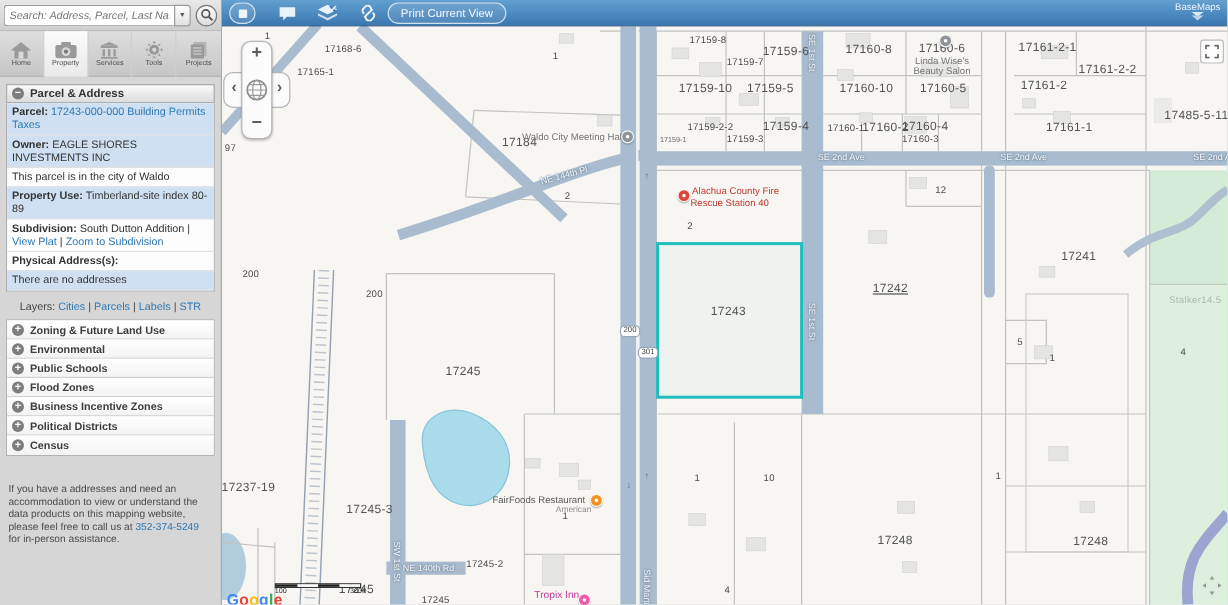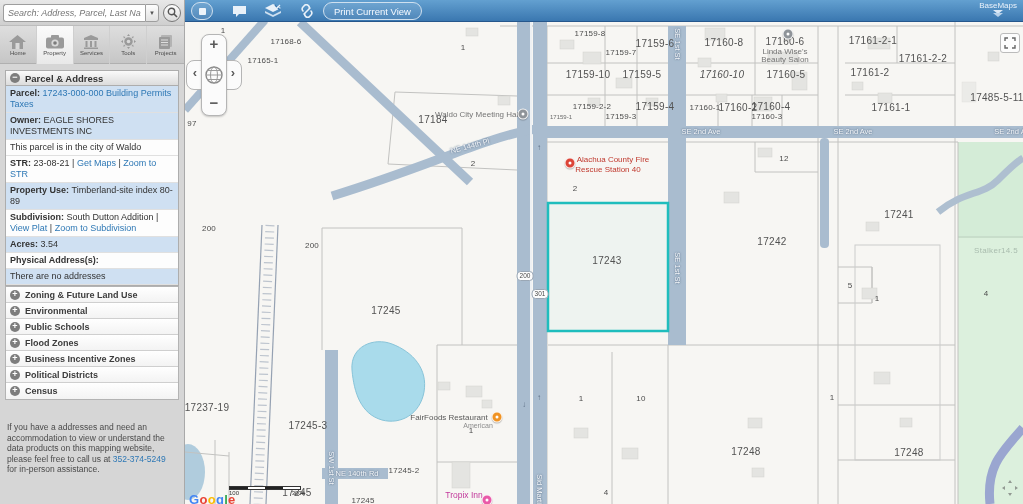--- a/index.html
+++ b/index.html
@@ -311,33 +311,33 @@
       <span class="ml ml-p" style="left: 621px; top: 52px;">17159-7</span>
       <span class="ml ml-pl" style="left: 655px; top: 43px;">17159-6</span>
       <span class="ml ml-pl" style="left: 588px; top: 74px;">17159-10</span>
       <span class="ml ml-pl" style="left: 642px; top: 74px;">17159-5</span>
       <span class="ml ml-p" style="left: 592px; top: 106px;">17159-2-2</span>
       <span class="ml ml-p" style="left: 621px; top: 116px;">17159-3</span>
       <span class="ml ml-pl" style="left: 655px; top: 106px;">17159-4</span>
       <span class="ml ml-pt" style="left: 561px; top: 117px;">17159-1</span>
       <span class="ml ml-pl" style="left: 724px; top: 42px;">17160-8</span>
       <span class="ml ml-pl" style="left: 785px; top: 41px;">17160-6</span>
-      <span class="ml ml-pl" style="left: 722px; top: 74px; font-style: italic;">17160-10</span>
+      <span class="ml ml-pl" style="left: 722px; top: 74px;">17160-10</span>
       <span class="ml ml-pl" style="left: 786px; top: 74px;">17160-5</span>
       <span class="ml ml-p" style="left: 705px; top: 107px;">17160-1</span>
       <span class="ml ml-pl" style="left: 738px; top: 107px;">17160-2</span>
       <span class="ml ml-p" style="left: 767px; top: 116px;">17160-3</span>
       <span class="ml ml-pl" style="left: 771px; top: 106px;">17160-4</span>
       <span class="ml ml-pl" style="left: 873px; top: 40px;">17161-2-1</span>
       <span class="ml ml-pl" style="left: 923px; top: 58px;">17161-2-2</span>
       <span class="ml ml-pl" style="left: 870px; top: 72px;">17161-2</span>
       <span class="ml ml-pl" style="left: 891px; top: 107px;">17161-1</span>
       <span class="ml ml-pl" style="left: 997px; top: 97px;">17485-5-11</span>
       <span class="ml ml-p" style="left: 784px; top: 158px;">12</span>
-      <span class="ml ml-pl" style="left: 772px; top: 241px;">17242</span>
+      <span class="ml ml-pl" style="left: 742px; top: 241px; text-decoration: underline;">17242</span>
       <span class="ml ml-pl" style="left: 899px; top: 214px;">17241</span>
       <span class="ml ml-p" style="left: 850px; top: 285px;">5</span>
       <span class="ml ml-p" style="left: 877px; top: 298px;">1</span>
       <span class="ml ml-p" style="left: 986px; top: 293px;">4</span>
       <span class="ml ml-p" style="left: 581px; top: 398px;">1</span>
       <span class="ml ml-p" style="left: 641px; top: 398px;">10</span>
       <span class="ml ml-p" style="left: 832px; top: 397px;">1</span>
       <span class="ml ml-pl" style="left: 746px; top: 451px;">17248</span>
       <span class="ml ml-pl" style="left: 909px; top: 452px;">17248</span>
       <span class="ml ml-p" style="left: 471px; top: 430px;">1</span>
@@ -436,28 +436,27 @@
 
     <div class="panelwrap">
       <div class="phead">
         <span class="circ">−</span>
         <b>Parcel &amp; Address</b>
       </div>
       <div id="prows">
           <div class="prow rb"><span class="bld">Parcel: </span><span class="lnk">17243-000-000</span><span>  </span><span class="lnk">Building Permits</span><span>  </span><span class="lnk">Taxes</span></div>
           <div class="prow rb"><span class="bld">Owner: </span><span>EAGLE SHORES INVESTMENTS INC</span></div>
           <div class="prow rw"><span>This parcel is in the city of Waldo</span></div>
-          <div class="prow rw"><span class="bld">STR: </span><span>23-08-21 | </span><span class="lnk">Get Maps</span><span> | </span><span class="lnk">Zoom to STR</span></div>
           <div class="prow rb"><span class="bld">Property Use: </span><span>Timberland-site index 80-89</span></div>
           <div class="prow rw"><span class="bld">Subdivision: </span><span>South Dutton Addition | </span><span class="lnk">View Plat</span><span> | </span><span class="lnk">Zoom to Subdivision</span></div>
-          <div class="prow rb"><span class="bld">Acres: </span><span>3.54</span></div>
           <div class="prow rw"><span class="bld">Physical Address(s):</span></div>
           <div class="prow rb"><span>There are no addresses</span></div>
         </div>
 
+      <div id="layersline"><span>Layers: </span><span class="lnk">Cities</span><span> | </span><span class="lnk">Parcels</span><span> | </span><span class="lnk">Labels</span><span> | </span><span class="lnk">STR</span></div>
 
       <div id="accordion">
         <div class="acc">
             <span class="circ">+</span>
             <span class="albl">Zoning &amp; Future Land Use</span>
           </div>
         <div class="acc">
             <span class="circ">+</span>
             <span class="albl">Environmental</span>
           </div>

